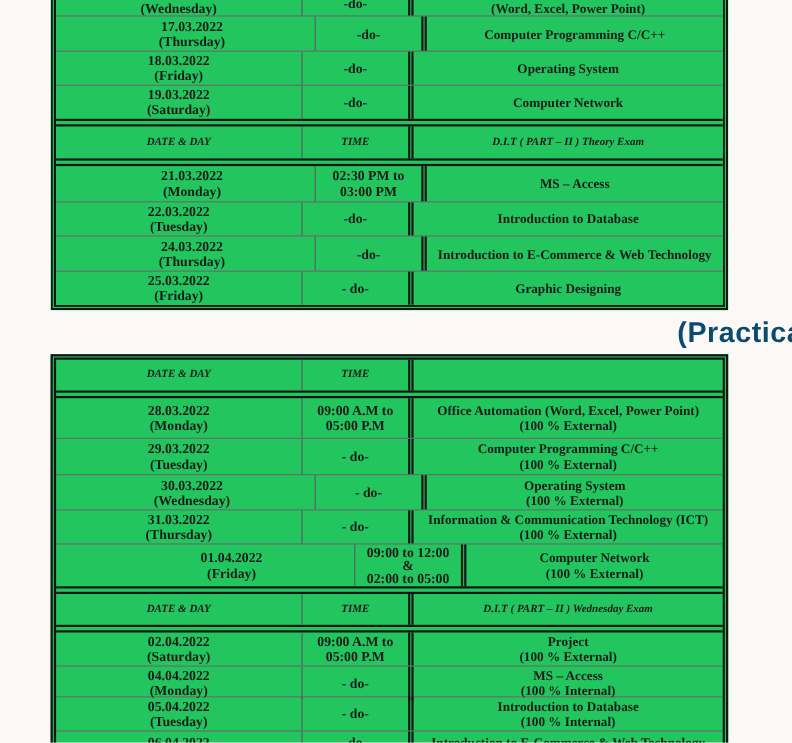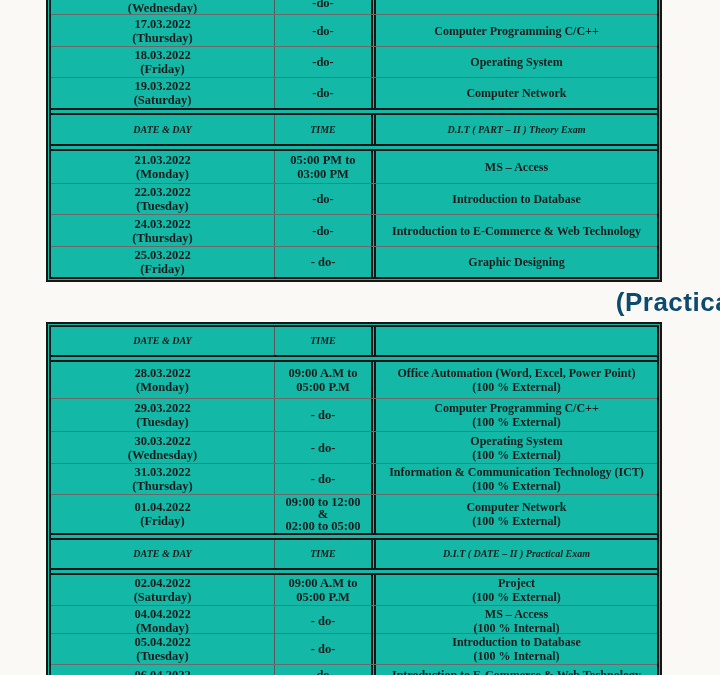--- a/index.html
+++ b/index.html
@@ -1,36 +1,36 @@
 <!DOCTYPE html>
 <html><head>
 <meta charset="utf-8">
 <style>
   html,body{margin:0;padding:0;}
   body{width:720px;height:675px;overflow:hidden;background:#faf9f6;
        font-family:"Liberation Serif", serif;color:#1b1b1b;}
   .page{position:relative;width:720px;height:675px;overflow:hidden;}
 
   .tbl{position:absolute;left:46px;width:616px;box-sizing:border-box;
-       border:5px double #161616;background:#14b8a6;}
+       border:5px double #161616;background:#22c55e;}
   .tbl1{top:0;border-top:none;}
   .tbl2{top:322px;}
 
   .row{display:grid;grid-template-columns:224px 101px 1fr;box-sizing:border-box;}
   .row.bt{border-top:1px solid #6a6a6a;}
   .sep{height:3px;border-top:2px solid #151515;border-bottom:2px solid #151515;}
 
   .c{display:flex;flex-direction:column;align-items:center;justify-content:center;
      text-align:center;box-sizing:border-box;padding:1px 2px;}
   .c1{border-right:1px solid #5a5a5a;}
   .c2{border-right:5px double #161616;}
 
   .h14{height:14px;} .h28{height:28px;} .h29{height:29px;}
-  .h30{height:30px;} .h31{height:31px;} .h32{height:32px;} .h33{height:33px;}
-  .h36{height:36px;} .h39{height:39px;} .h40{height:40px;}
+  .h30{height:30px;} .h31{height:31px;} .h32{height:32px;padding-left:12px;} .h33{height:33px;}
+  .h36{height:36px;} .h39{height:39px;padding-left:48px;} .h40{height:40px;}
 
   .row span{display:block;font-weight:bold;font-size:12.5px;line-height:14px;
             white-space:nowrap;}
   .c3 span{font-size:12px;}
   .time3 span{line-height:12px;}
 
   .hdr span{font-style:italic;font-size:10px;}
 
   .clip{overflow:hidden;}
   .clip .c{justify-content:flex-end;}
@@ -48,20 +48,23 @@
 
   <div class="tbl tbl1">
 
     <div class="row h14 clip">
       <div class="c c1">
         <span>(Wednesday)</span>
       </div>
       <div class="c c2">
         <span class="lift">-do-</span>
       </div>
+      <div class="c c3">
+        <span>(Word, Excel, Power Point)</span>
+      </div>
     </div>
 
     <div class="row h32 bt">
       <div class="c c1">
         <span>17.03.2022</span>
         <span>(Thursday)</span>
       </div>
       <div class="c c2">
         <span>-do-</span>
       </div>
@@ -111,21 +114,21 @@
     </div>
 
     <div class="sep"></div>
 
     <div class="row h32">
       <div class="c c1">
         <span>21.03.2022</span>
         <span>(Monday)</span>
       </div>
       <div class="c c2">
-        <span>05:00 PM  to</span>
+        <span>02:30 PM  to</span>
         <span>03:00 PM</span>
       </div>
       <div class="c c3">
         <span>MS – Access</span>
       </div>
     </div>
 
     <div class="row h31 bt">
       <div class="c c1">
         <span>22.03.2022</span>
@@ -258,21 +261,21 @@
     <div class="sep"></div>
 
     <div class="row h28 hdr">
       <div class="c c1">
         <span>DATE &amp; DAY</span>
       </div>
       <div class="c c2">
         <span>TIME</span>
       </div>
       <div class="c c3">
-        <span>D.I.T ( DATE – II ) Practical Exam</span>
+        <span>D.I.T ( PART – II ) Wednesday Exam</span>
       </div>
     </div>
 
     <div class="sep"></div>
 
     <div class="row h30">
       <div class="c c1">
         <span>02.04.2022</span>
         <span>(Saturday)</span>
       </div>

